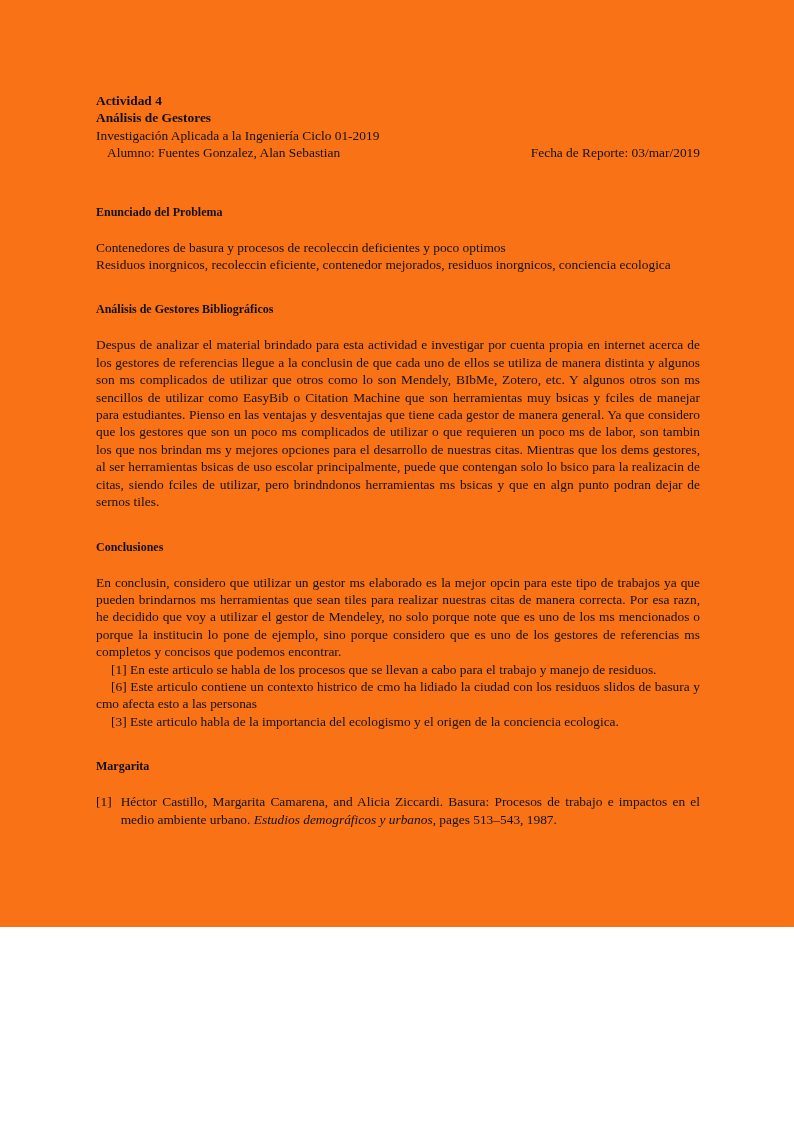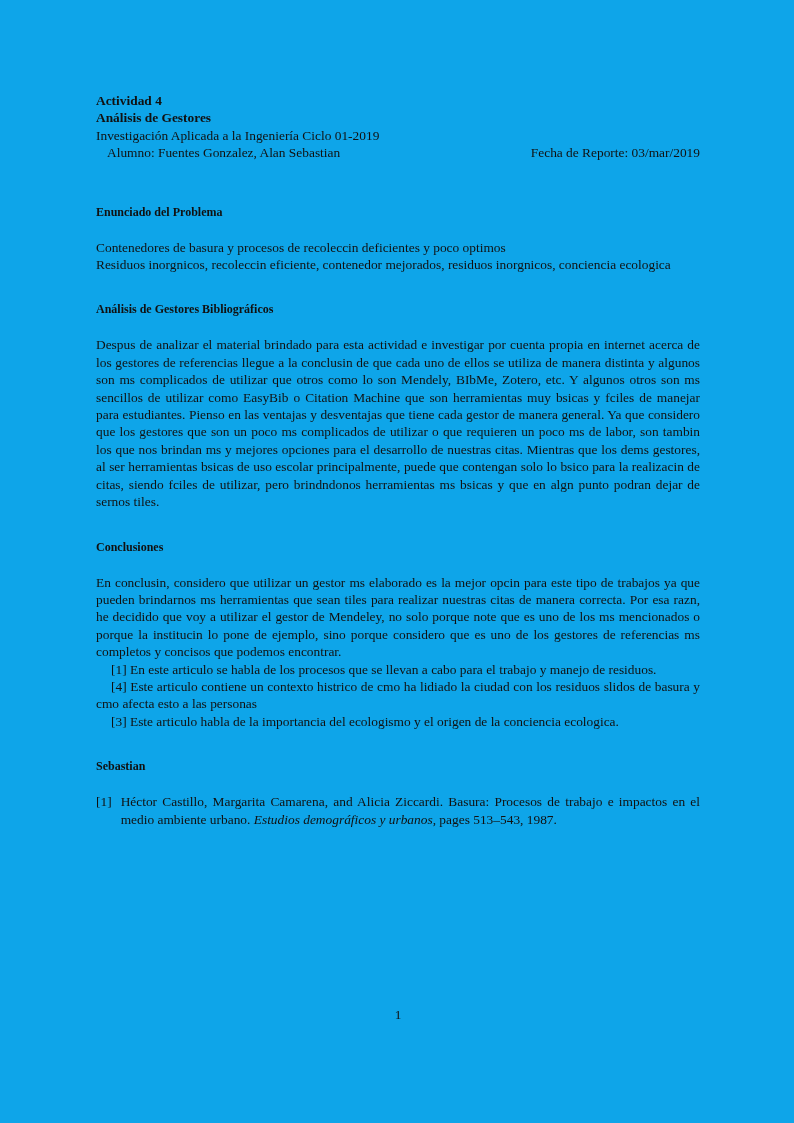--- a/index.html
+++ b/index.html
@@ -1,22 +1,22 @@
 <!DOCTYPE html>
 <html><head>
 <meta charset="utf-8">
 <style>
   * { margin: 0; padding: 0; box-sizing: border-box; }
   html, body { background: #ffffff; }
   .page {
     position: relative;
     width: 794px;
-    height: 1123px;
+    height: 927px;
     margin: 0 auto;
-    background: #0ea5e9;
+    background: #f97316;
     color: #111111;
     font-family: "Liberation Serif", "DejaVu Serif", serif;
     font-size: 13.4px;
     line-height: 17.4px;
     padding: 92px 94px 0 96px;
     overflow: hidden;
   }
   .bold { font-weight: bold; }
   .header-row {
     display: flex;
@@ -79,26 +79,26 @@
 
   <section>
     <h2 class="section-title">Análisis de Gestores Bibliográficos</h2>
     <p class="body">Despus de analizar el material brindado para esta actividad e investigar por cuenta propia en internet acerca de los gestores de referencias llegue a la conclusin de que cada uno de ellos se utiliza de manera distinta y algunos son ms complicados de utilizar que otros como lo son Mendely, BIbMe, Zotero, etc. Y algunos otros son ms sencillos de utilizar como EasyBib o Citation Machine que son herramientas muy bsicas y fciles de manejar para estudiantes. Pienso en las ventajas y desventajas que tiene cada gestor de manera general. Ya que considero que los gestores que son un poco ms complicados de utilizar o que requieren un poco ms de labor, son tambin los que nos brindan ms y mejores opciones para el desarrollo de nuestras citas. Mientras que los dems gestores, al ser herramientas bsicas de uso escolar principalmente, puede que contengan solo lo bsico para la realizacin de citas, siendo fciles de utilizar, pero brindndonos herramientas ms bsicas y que en algn punto podran dejar de sernos tiles.</p>
   </section>
 
   <section>
     <h2 class="section-title">Conclusiones</h2>
     <p class="body">En conclusin, considero que utilizar un gestor ms elaborado es la mejor opcin para este tipo de trabajos ya que pueden brindarnos ms herramientas que sean tiles para realizar nuestras citas de manera correcta. Por esa razn, he decidido que voy a utilizar el gestor de Mendeley, no solo porque note que es uno de los ms mencionados o porque la institucin lo pone de ejemplo, sino porque considero que es uno de los gestores de referencias ms completos y concisos que podemos encontrar.</p>
     <p class="para-indent">[1] En este articulo se habla de los procesos que se llevan a cabo para el trabajo y manejo de residuos.</p>
-    <p class="para-indent">[4] Este articulo contiene un contexto histrico de cmo ha lidiado la ciudad con los residuos slidos de basura y cmo afecta esto a las personas</p>
+    <p class="para-indent">[6] Este articulo contiene un contexto histrico de cmo ha lidiado la ciudad con los residuos slidos de basura y cmo afecta esto a las personas</p>
     <p class="para-indent">[3] Este articulo habla de la importancia del ecologismo y el origen de la conciencia ecologica.</p>
   </section>
 
   <section>
-    <h2 class="section-title">Sebastian</h2>
+    <h2 class="section-title">Margarita</h2>
     <div class="ref-entry">
       <span class="ref-label">[1]</span>
       <div class="ref-text"><span>Héctor Castillo, Margarita Camarena, and Alicia Ziccardi. Basura: Procesos de trabajo e impactos en el medio ambiente urbano. </span><em>Estudios demográficos y urbanos</em><span>, pages 513–543, 1987.</span></div>
     </div>
   </section>
 
   <div class="page-number">1</div>
 
 </div>
 

